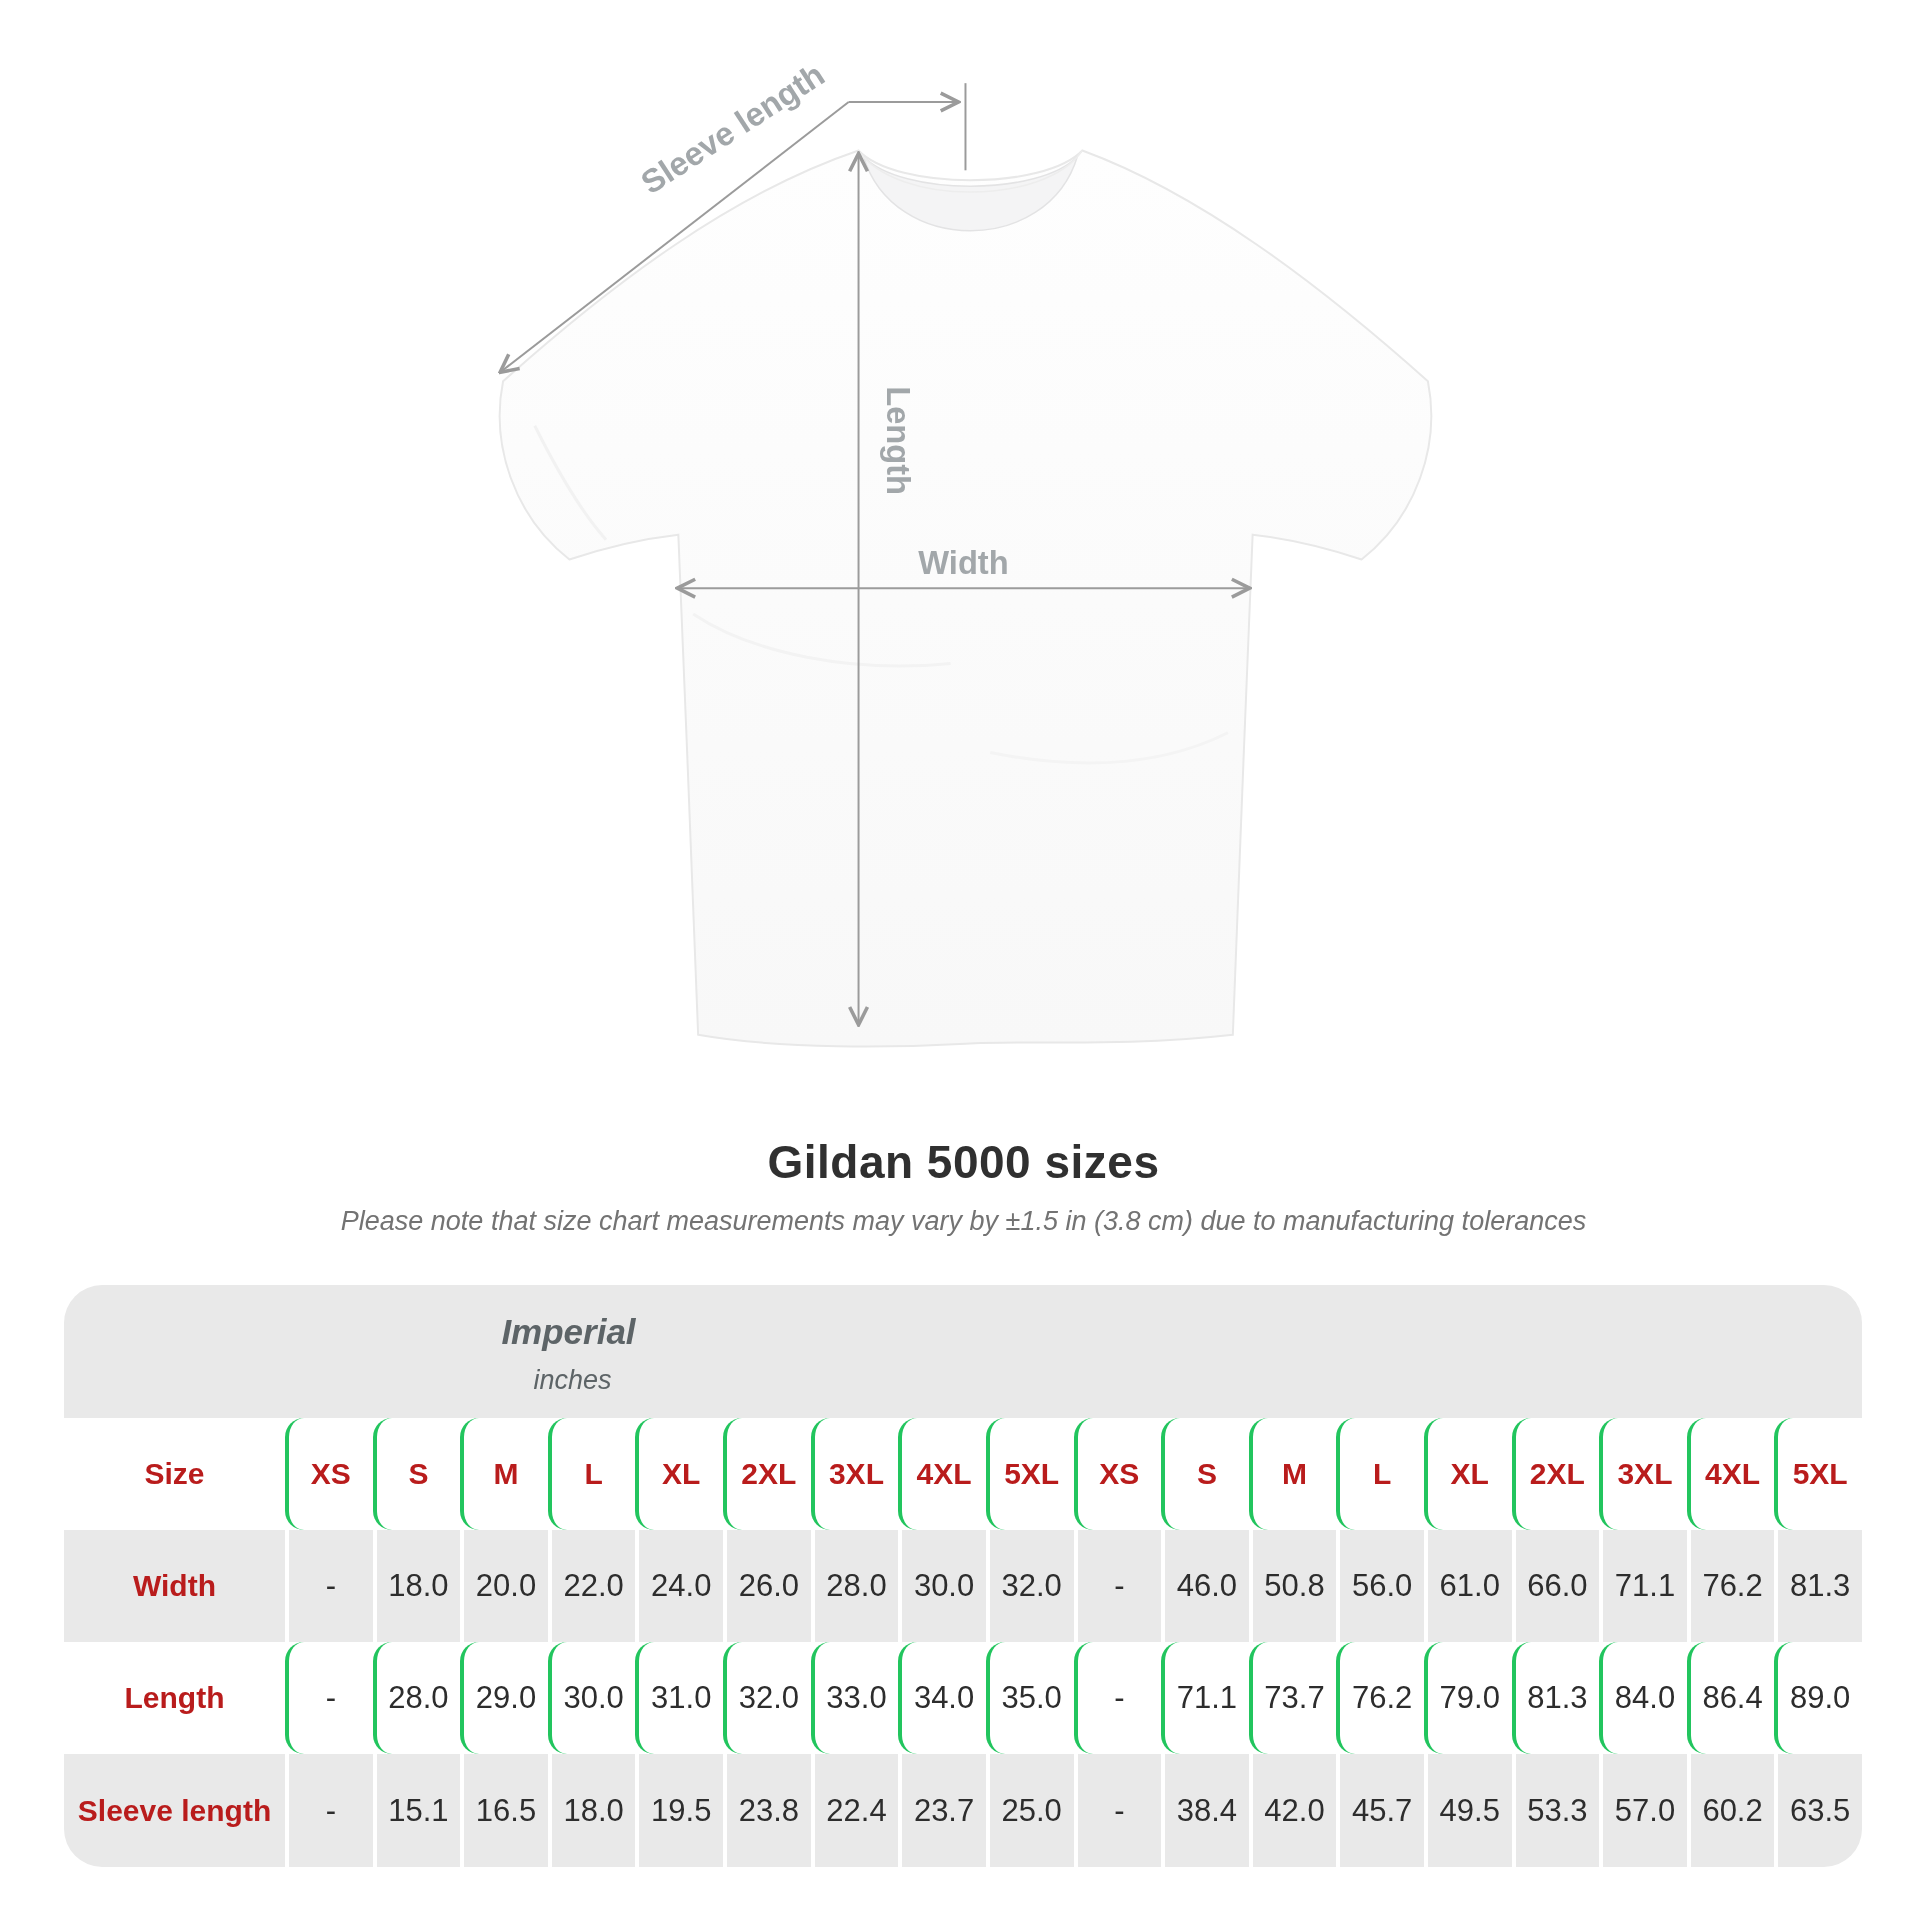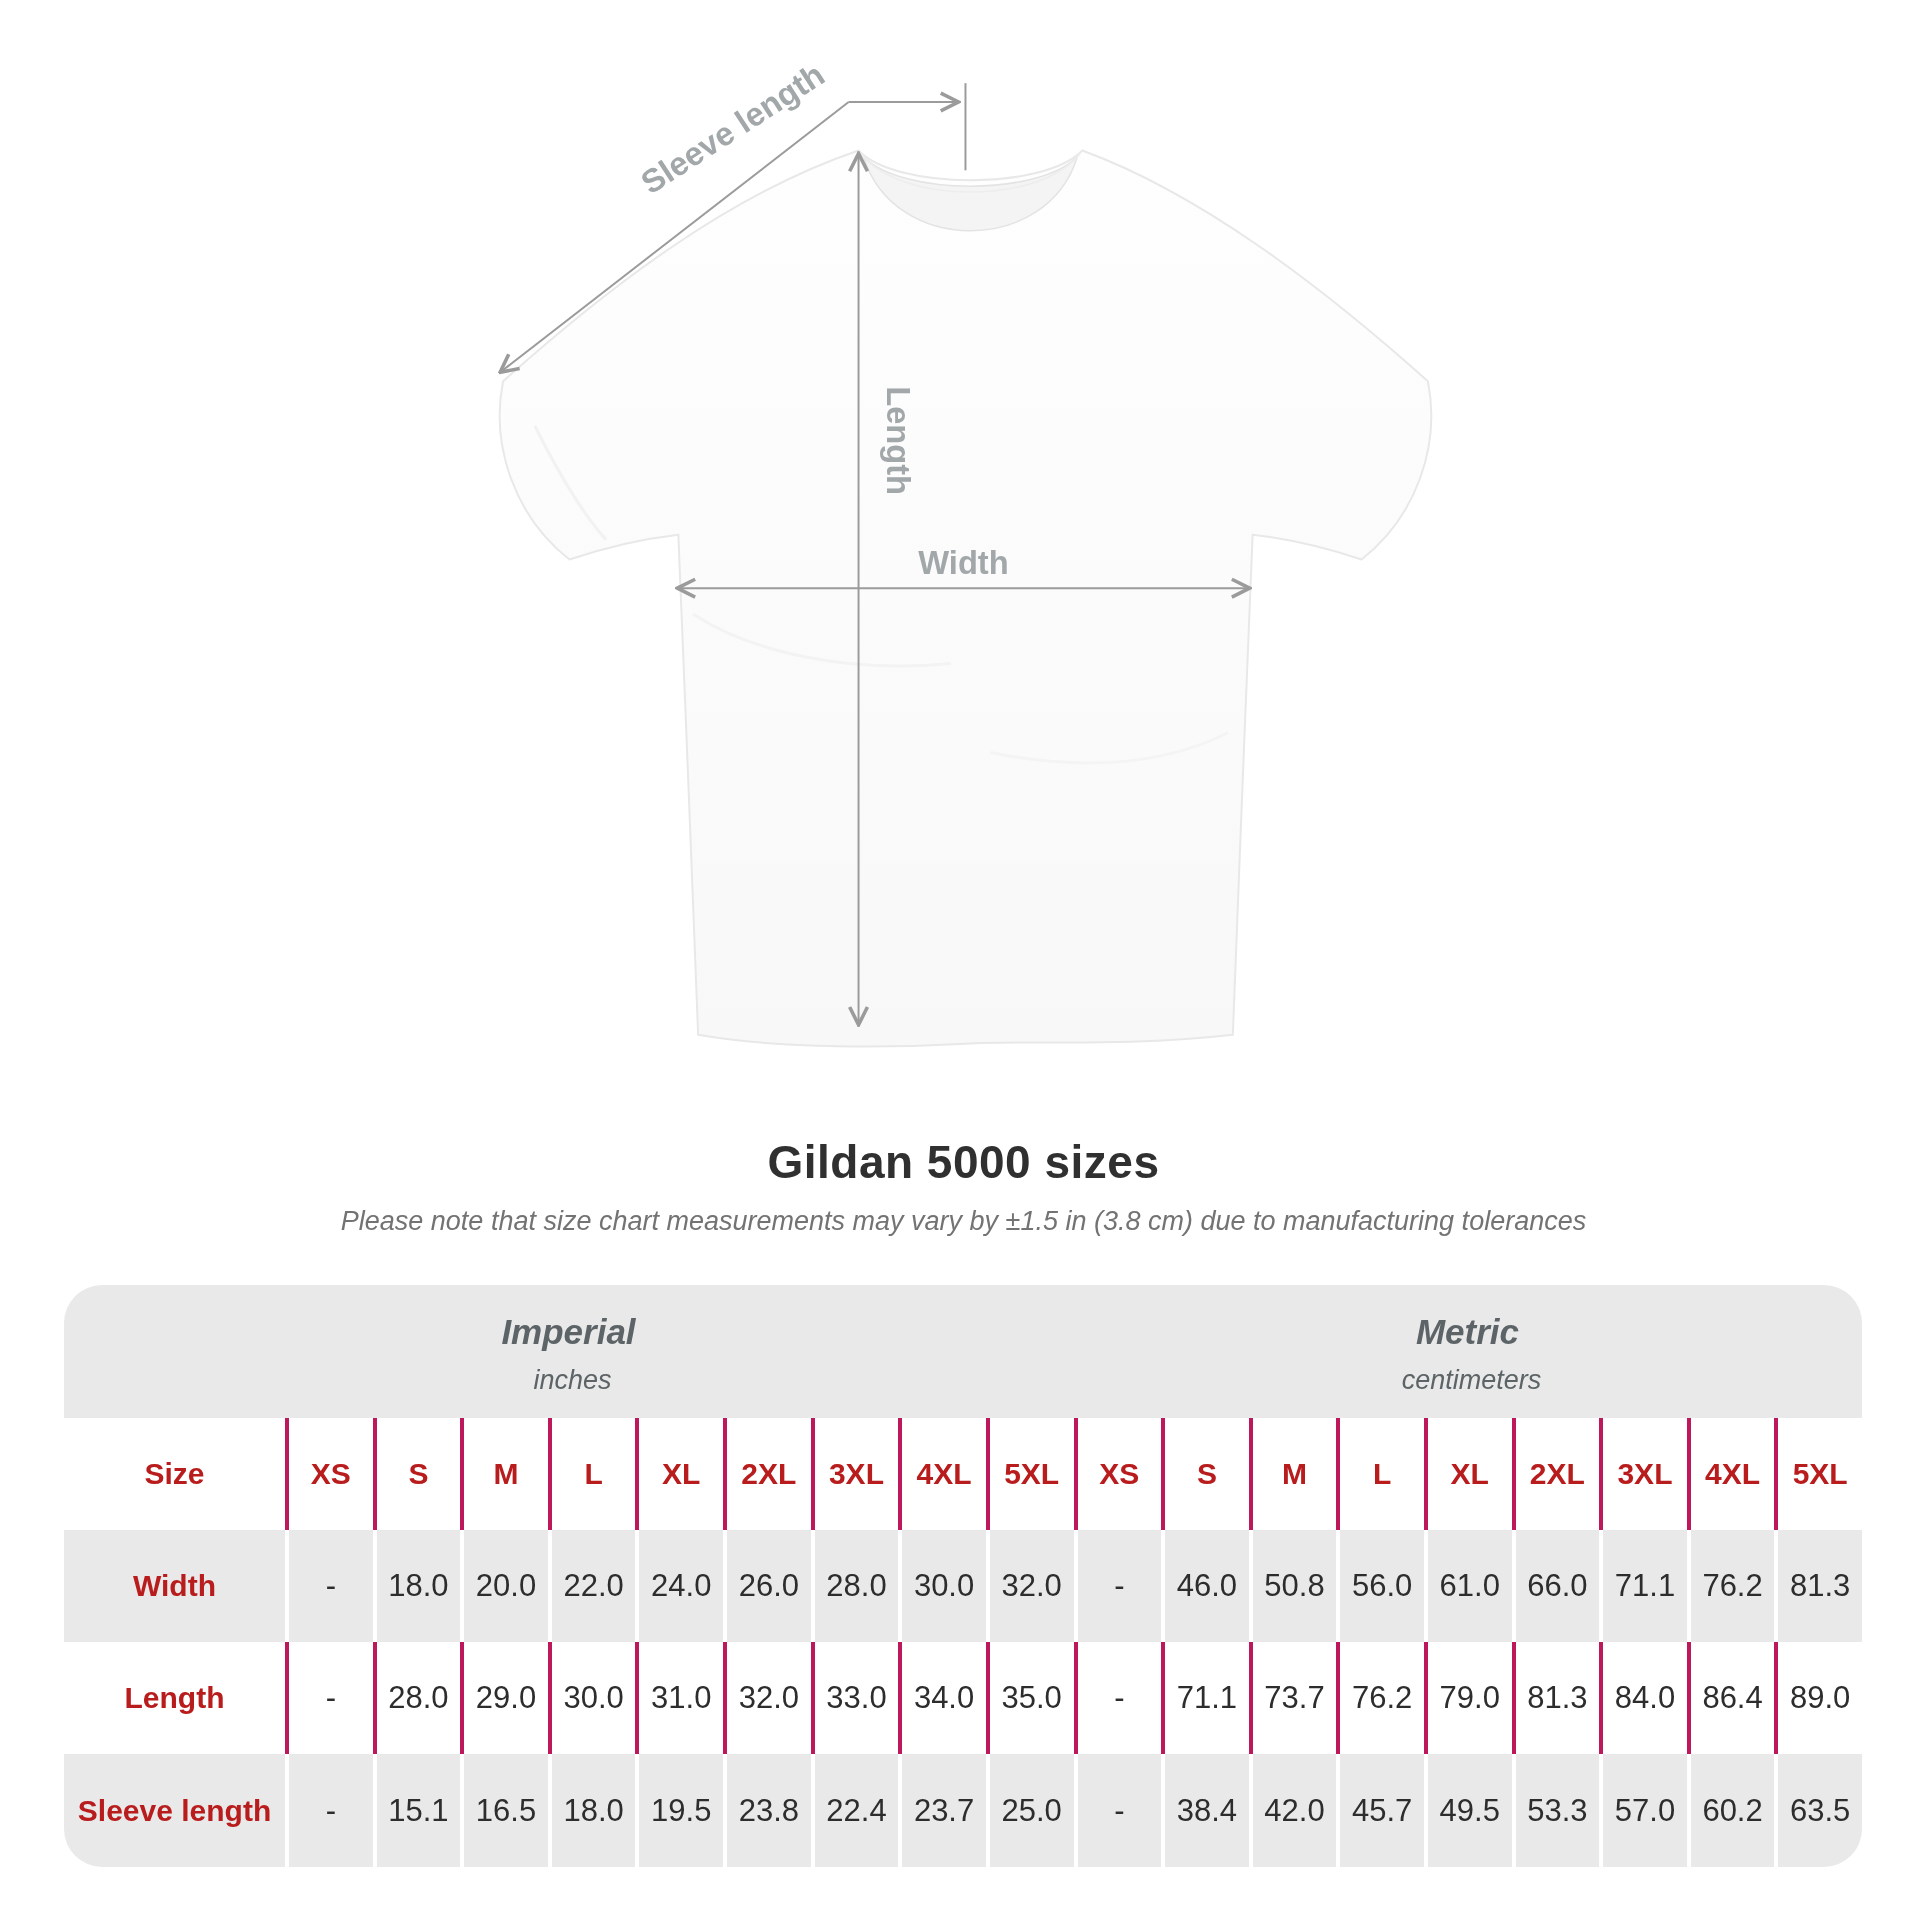--- a/index.html
+++ b/index.html
@@ -30,21 +30,21 @@
   .gname { font-size:35px; font-weight:bold; font-style:italic; color:#5d6467;text-align:center; }
   .gunit { font-size:27px; font-style:italic; color:#5d6467; margin-top:13px;margin-left:8px; }
 
   .hrow { height:112px; background:#ffffff; }
   .drow { height:112px; }
   .gray { background:#e9e9e9; }
   .white { background:#ffffff; }
   .last { height:113px; border-radius:0 0 38px 38px; }
 
   .c { display:flex; align-items:center; justify-content:center; }
-  .white > .c + .c, .hrow > .c + .c { border-left:4px solid #be185d; }
+  .white > .c + .c, .hrow > .c + .c { border-left:4px solid #22c55e;border-radius:19px; }
   .gray  > .c + .c { border-left:4px solid #ffffff; }
   .lab { font-weight:bold; font-size:30px; color:#b91c1c; }
   .val { font-size:31px; color:#2d2d2d; }
 </style>
 </head>
 <body>
 
 <div class="stage">
 
   <svg class="diagram" width="1927" height="1109" viewBox="0 0 1946 1120">
@@ -99,24 +99,20 @@
   <div class="title-block">
     <h1>Gildan 5000 sizes</h1>
     <p class="note">Please note that size chart measurements may vary by ±1.5 in (3.8 cm) due to manufacturing tolerances</p>
   </div>
 
   <div class="sizetable" id="size-table">
       <div class="trow band">
         <div class="bgroup bg0">
           <div class="gname">Imperial</div>
           <div class="gunit">inches</div>
-        </div>
-        <div class="bgroup bg1">
-          <div class="gname">Metric</div>
-          <div class="gunit">centimeters</div>
         </div>
       </div>
       <div class="trow hrow white">
         <div class="c lab">Size</div>
         <div class="c lab">XS</div>
         <div class="c lab">S</div>
         <div class="c lab">M</div>
         <div class="c lab">L</div>
         <div class="c lab">XL</div>
         <div class="c lab">2XL</div>

